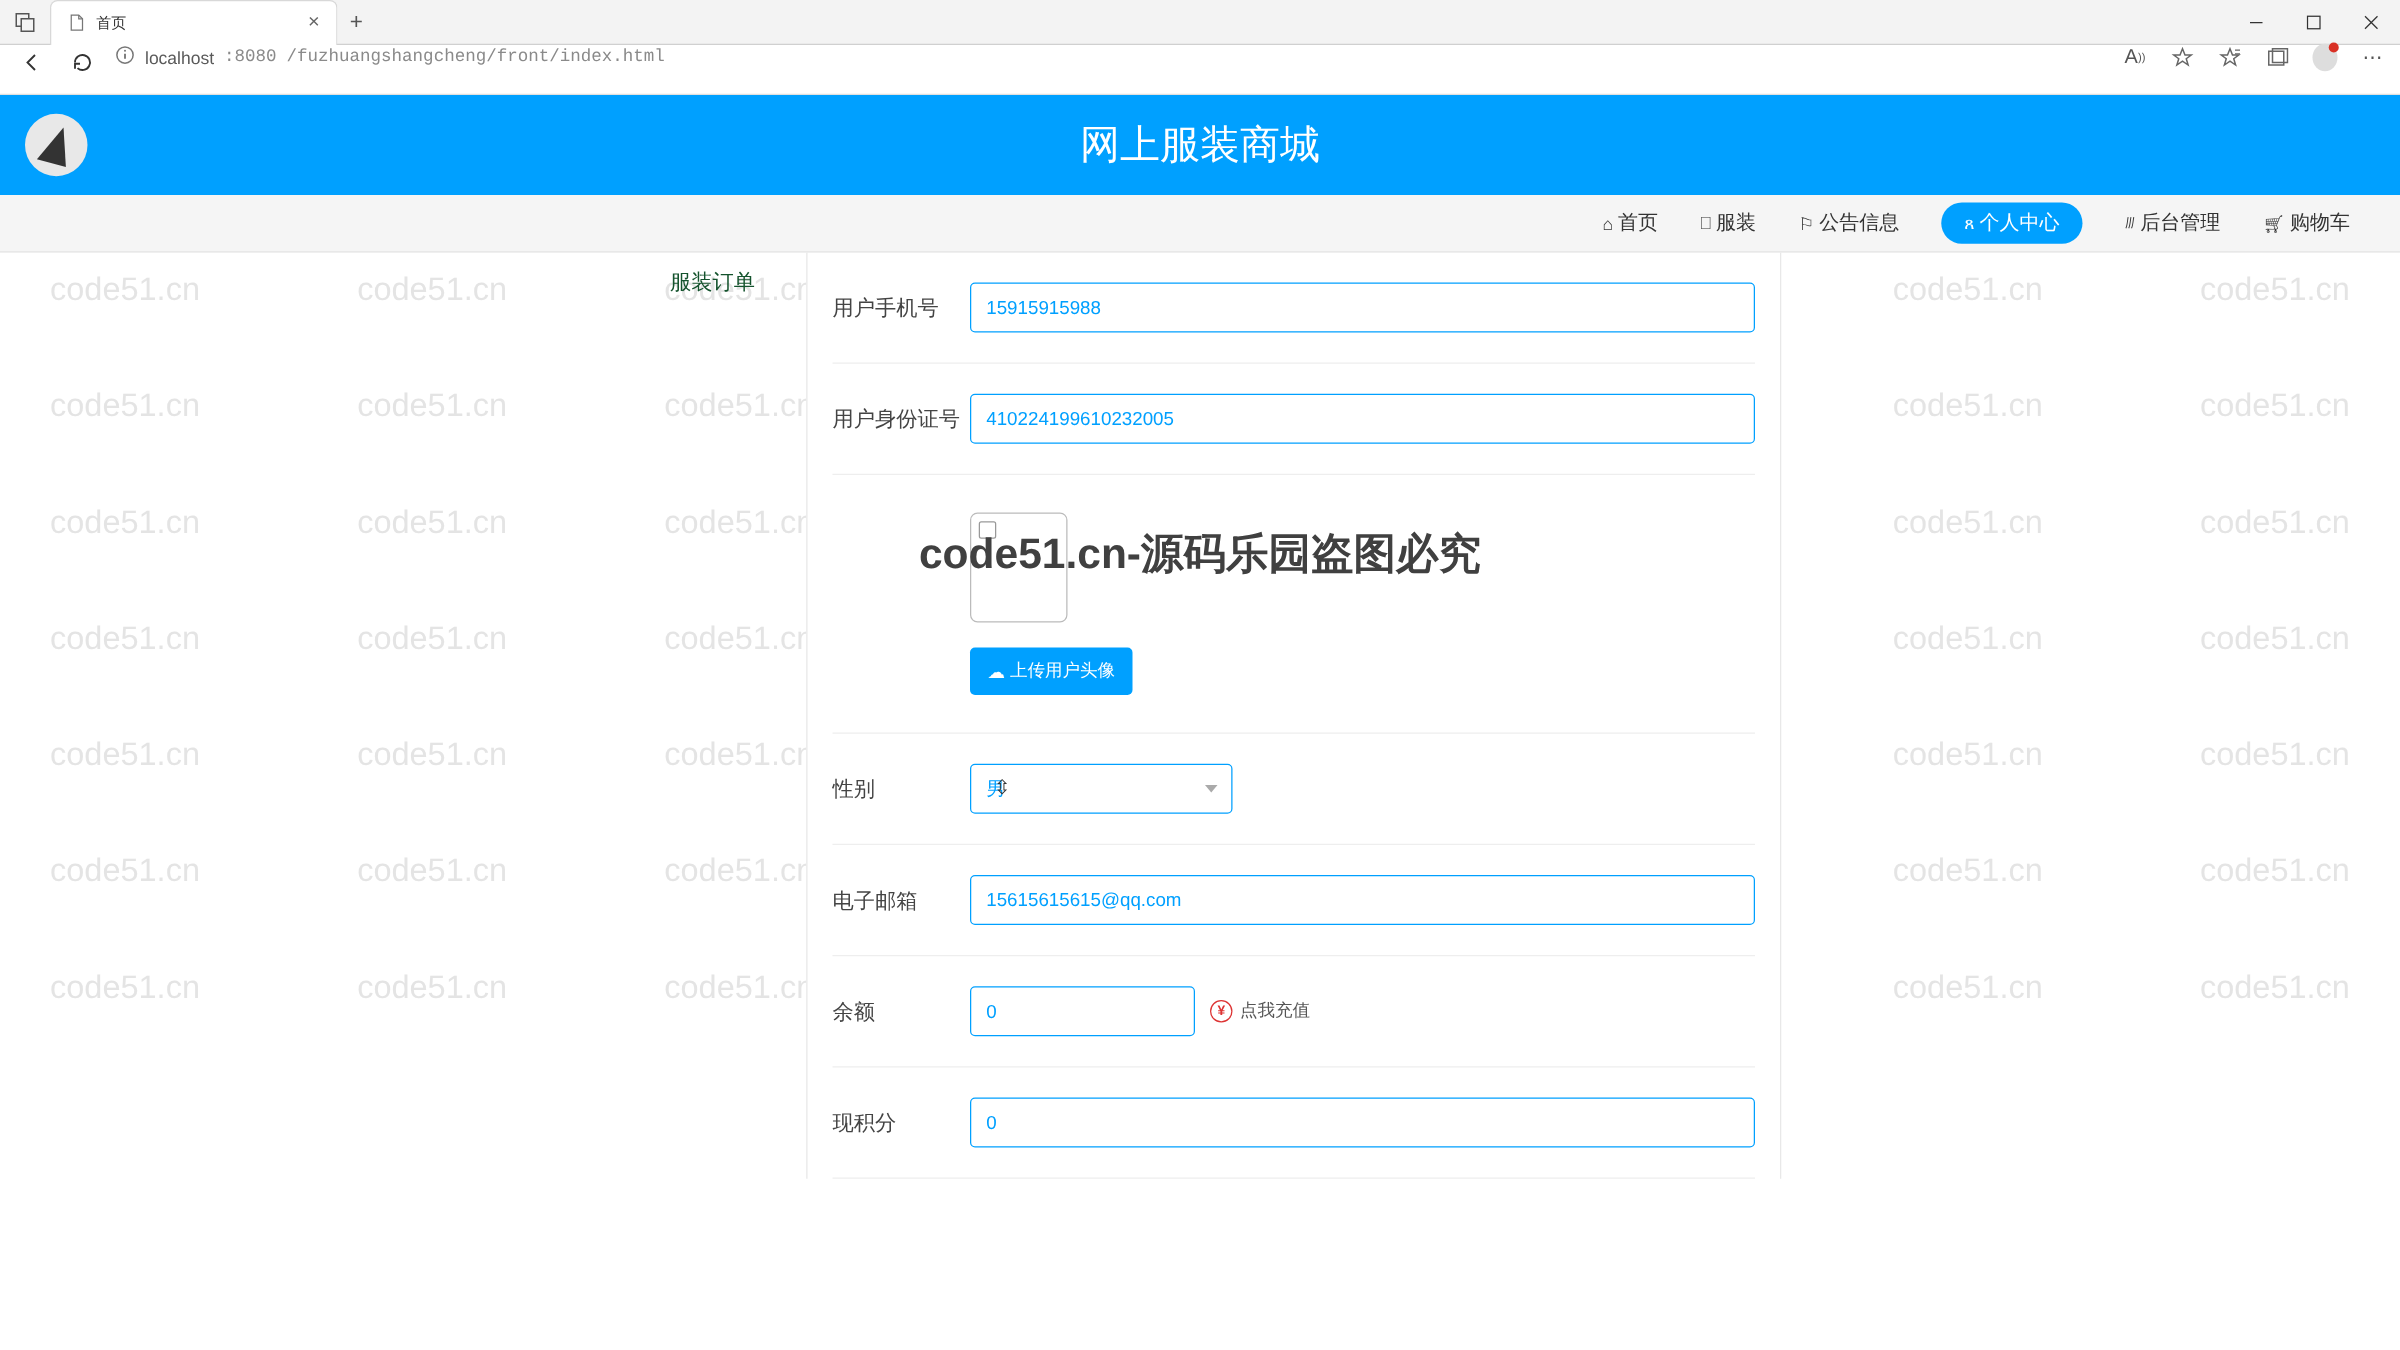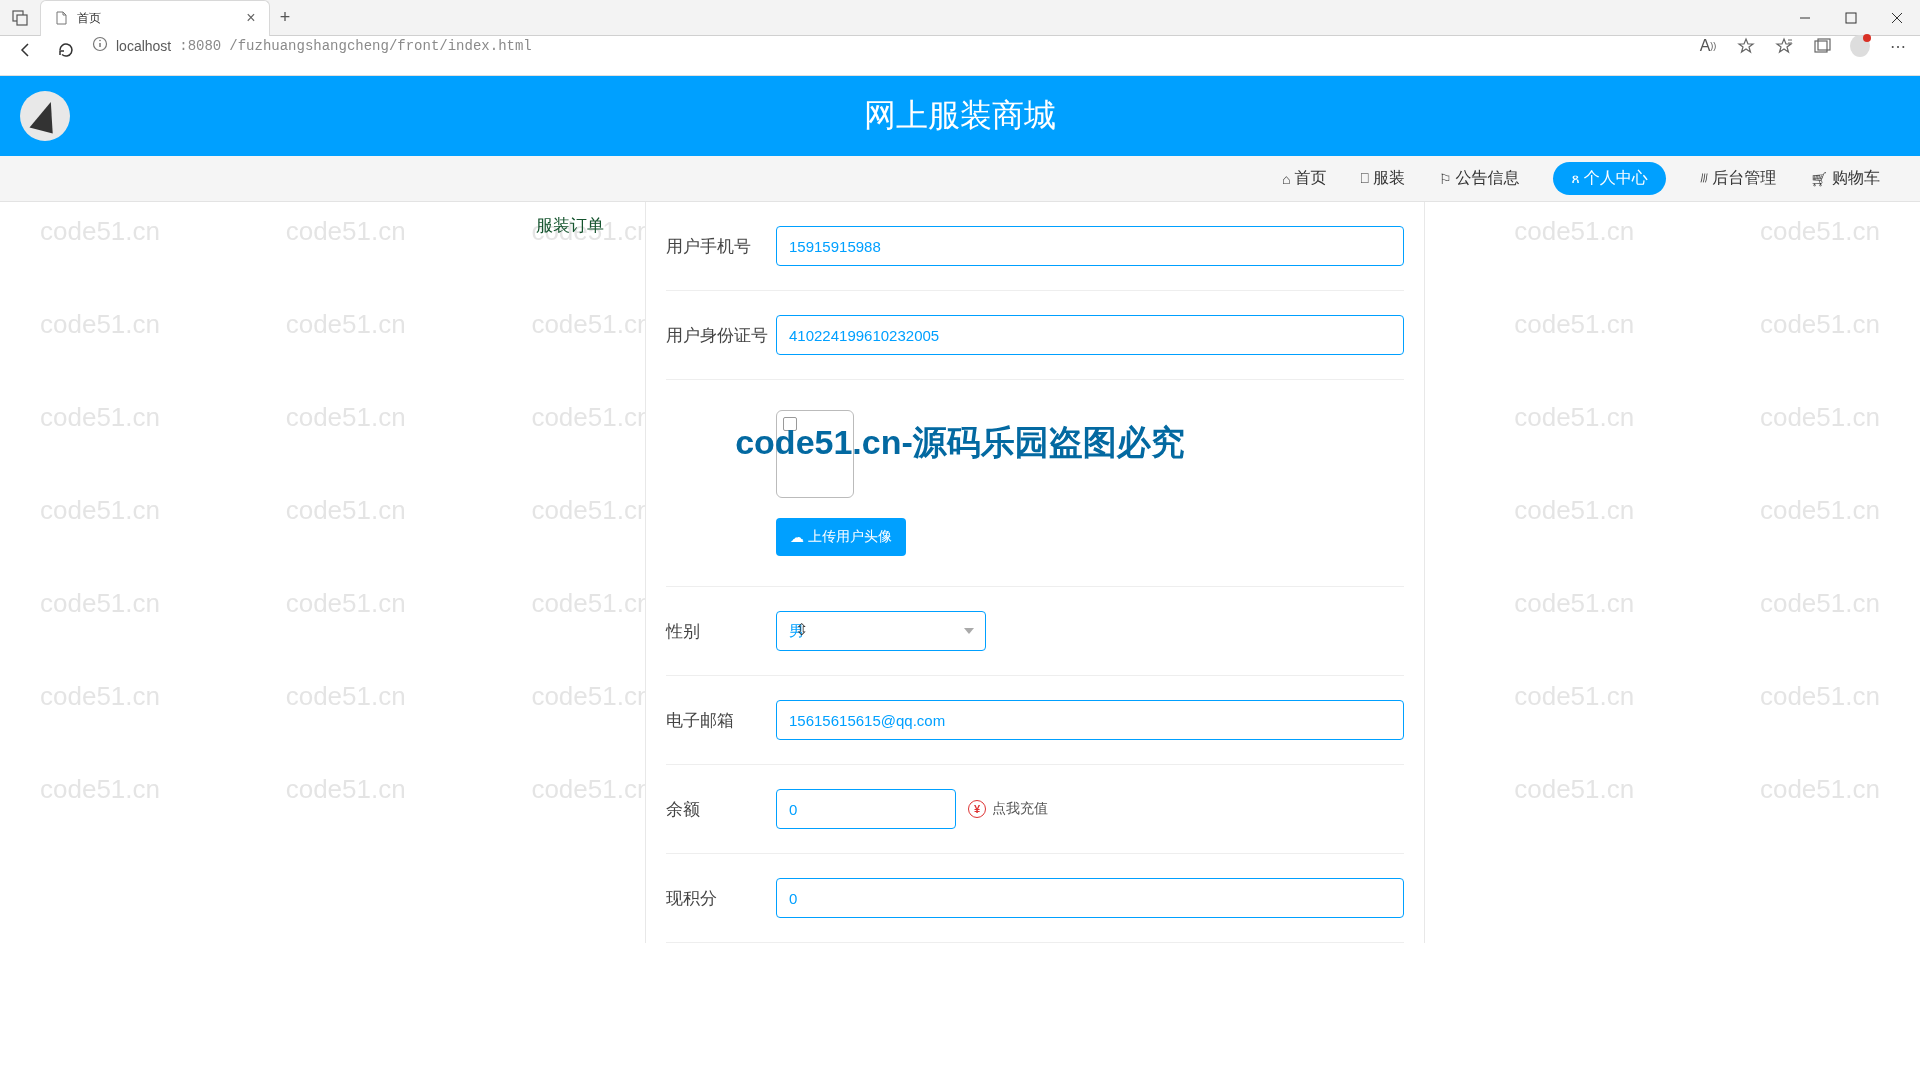--- a/index.html
+++ b/index.html
@@ -64,21 +64,21 @@
 .avatar-preview { width: 78px; height: 88px; border: 1px solid #bbb; border-radius: 6px; display: flex; align-items: flex-start; justify-content: flex-start; padding: 6px; }
 .avatar-preview .ph { width: 14px; height: 14px; border: 1px solid #999; border-radius: 2px; }
 .upload-btn { background: #00a0ff; color: #fff; border: none; border-radius: 4px; padding: 10px 14px; font-size: 14px; display: flex; align-items: center; gap: 4px; width: fit-content; cursor: pointer; }
 
 .select-wrap { position: relative; flex: none; width: 210px; }
 .select-wrap::after { content: ''; position: absolute; right: 12px; top: 17px; width: 0; height: 0; border-left: 5px solid transparent; border-right: 5px solid transparent; border-top: 6px solid #aaa; }
 
 .recharge { display: flex; align-items: center; gap: 6px; margin-left: 12px; font-size: 14px; color: #555; }
 .recharge .yen { width: 18px; height: 18px; border: 1.5px solid #d33; border-radius: 50%; display: flex; align-items: center; justify-content: center; color: #d33; font-size: 11px; font-weight: bold; }
 
-.center-overlay { position: absolute; left: 50%; top: 420px; transform: translateX(-50%); z-index: 5; color: #0369a1; font-size: 34px; font-weight: bold; pointer-events: none; white-space: nowrap; }
+.center-overlay { position: absolute; left: 50%; top: 420px; transform: translateX(-50%); z-index: 5; color: #404040; font-size: 34px; font-weight: bold; pointer-events: none; white-space: nowrap; }
 
 .cursor { position: absolute; left: 795px; top: 620px; z-index: 6; font-size: 16px; color: #333; pointer-events: none; }
 </style>
 </head>
 <body>
 
 <div class="watermark">
   <div class="wm-row">
       <span class="wm-text">code51.cn</span>
       <span class="wm-text">code51.cn</span>

